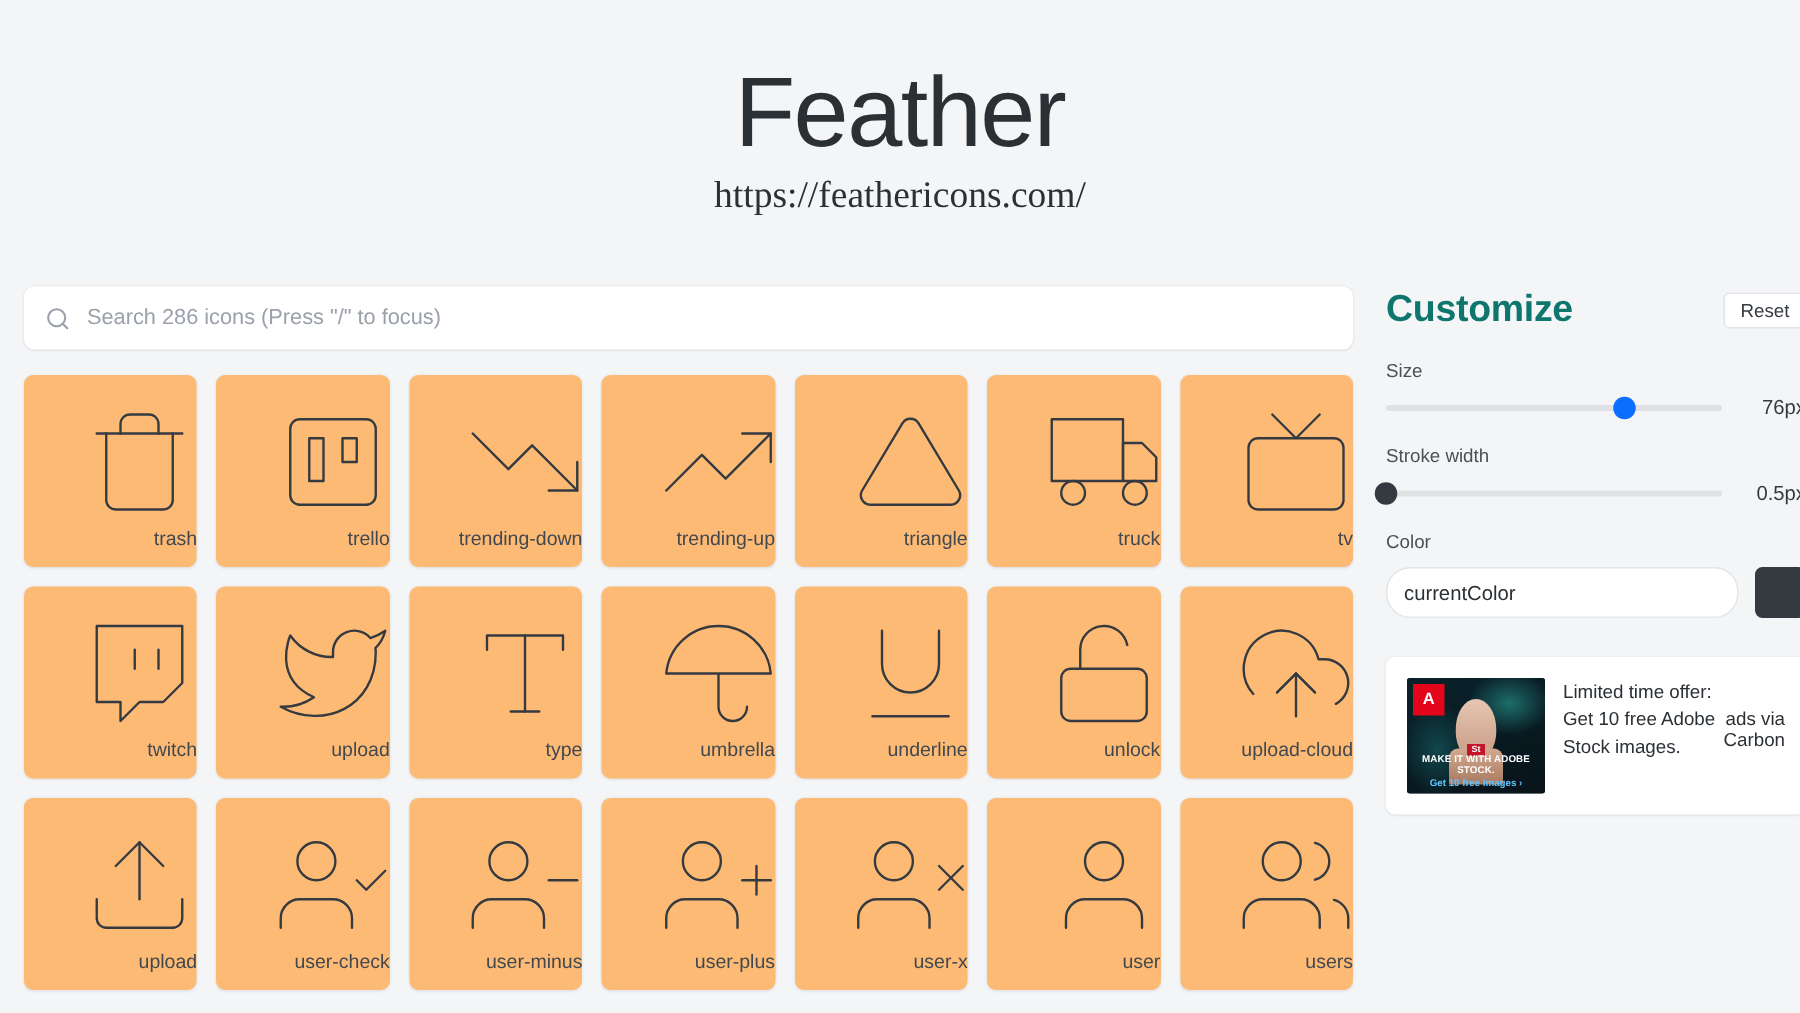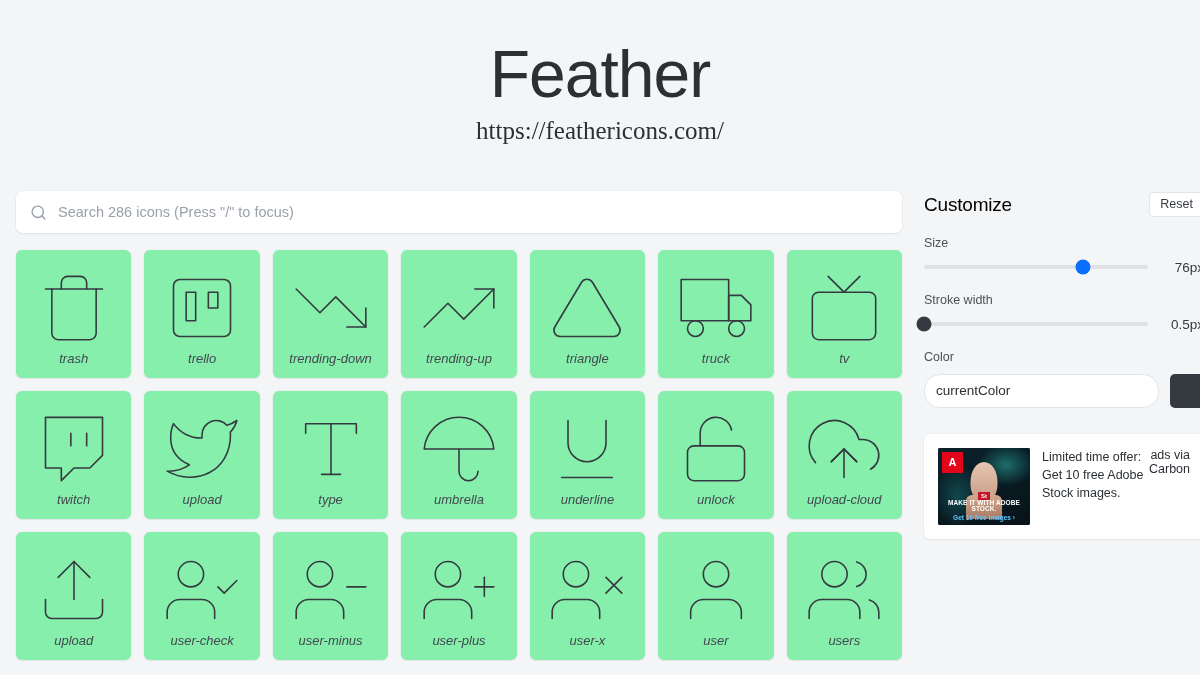--- a/index.html
+++ b/index.html
@@ -90,31 +90,30 @@
   }
   .search-input::placeholder { color: #9aa1ab; }
 
   
   .icon-grid {
     display: grid;
     grid-template-columns: repeat(7, 1fr);
     gap: 13px;
   }
   .icon-card {
-    background: #86efac;
+    background: #fdba74;
     border-radius: 6px;
     height: 128px;
     box-shadow: 0 1px 2px rgba(16,24,40,0.05), 0 0 0 1px rgba(16,24,40,0.025);
     display: flex;
     flex-direction: column;
-    align-items: center;
+    align-items: flex-end;
     justify-content: flex-start;
     padding-top: 20px;
     cursor: pointer;
-    font-style: italic;
   }
   .icon-art {
     width: 76px;
     height: 76px;
     color: #343a40;
     display: flex;
     align-items: center;
     justify-content: center;
   }
   .icon-art svg {
@@ -131,23 +130,23 @@
   }
 
   
   .panel-head {
     display: flex;
     align-items: center;
     justify-content: space-between;
     margin-bottom: 19px;
   }
   .panel-title {
-    font-size: 19px;
-    font-weight: 400;
-    color: #000000;
+    font-size: 25px;
+    font-weight: 700;
+    color: #0f766e;
     letter-spacing: -0.2px;
   }
   .reset-btn {
     background: #ffffff;
     border: 1px solid #e3e5e8;
     border-radius: 4px;
     font-family: "Liberation Sans", sans-serif;
     font-size: 12.5px;
     color: #343a40;
     padding: 5px 10px;
@@ -320,20 +319,21 @@
   }
   .ad-text {
     font-size: 12.5px;
     line-height: 1.45;
     color: #2b3035;
   }
   .ad-via {
     font-size: 12.5px;
     color: #2b3035;
     text-align: right;
+    margin-top: 20px;
   }
 </style>
 </head>
 <body>
 
 <div class="page-header">
   <div class="site-title">Feather</div>
   <div class="site-url">https://feathericons.com/</div>
 </div>
 

